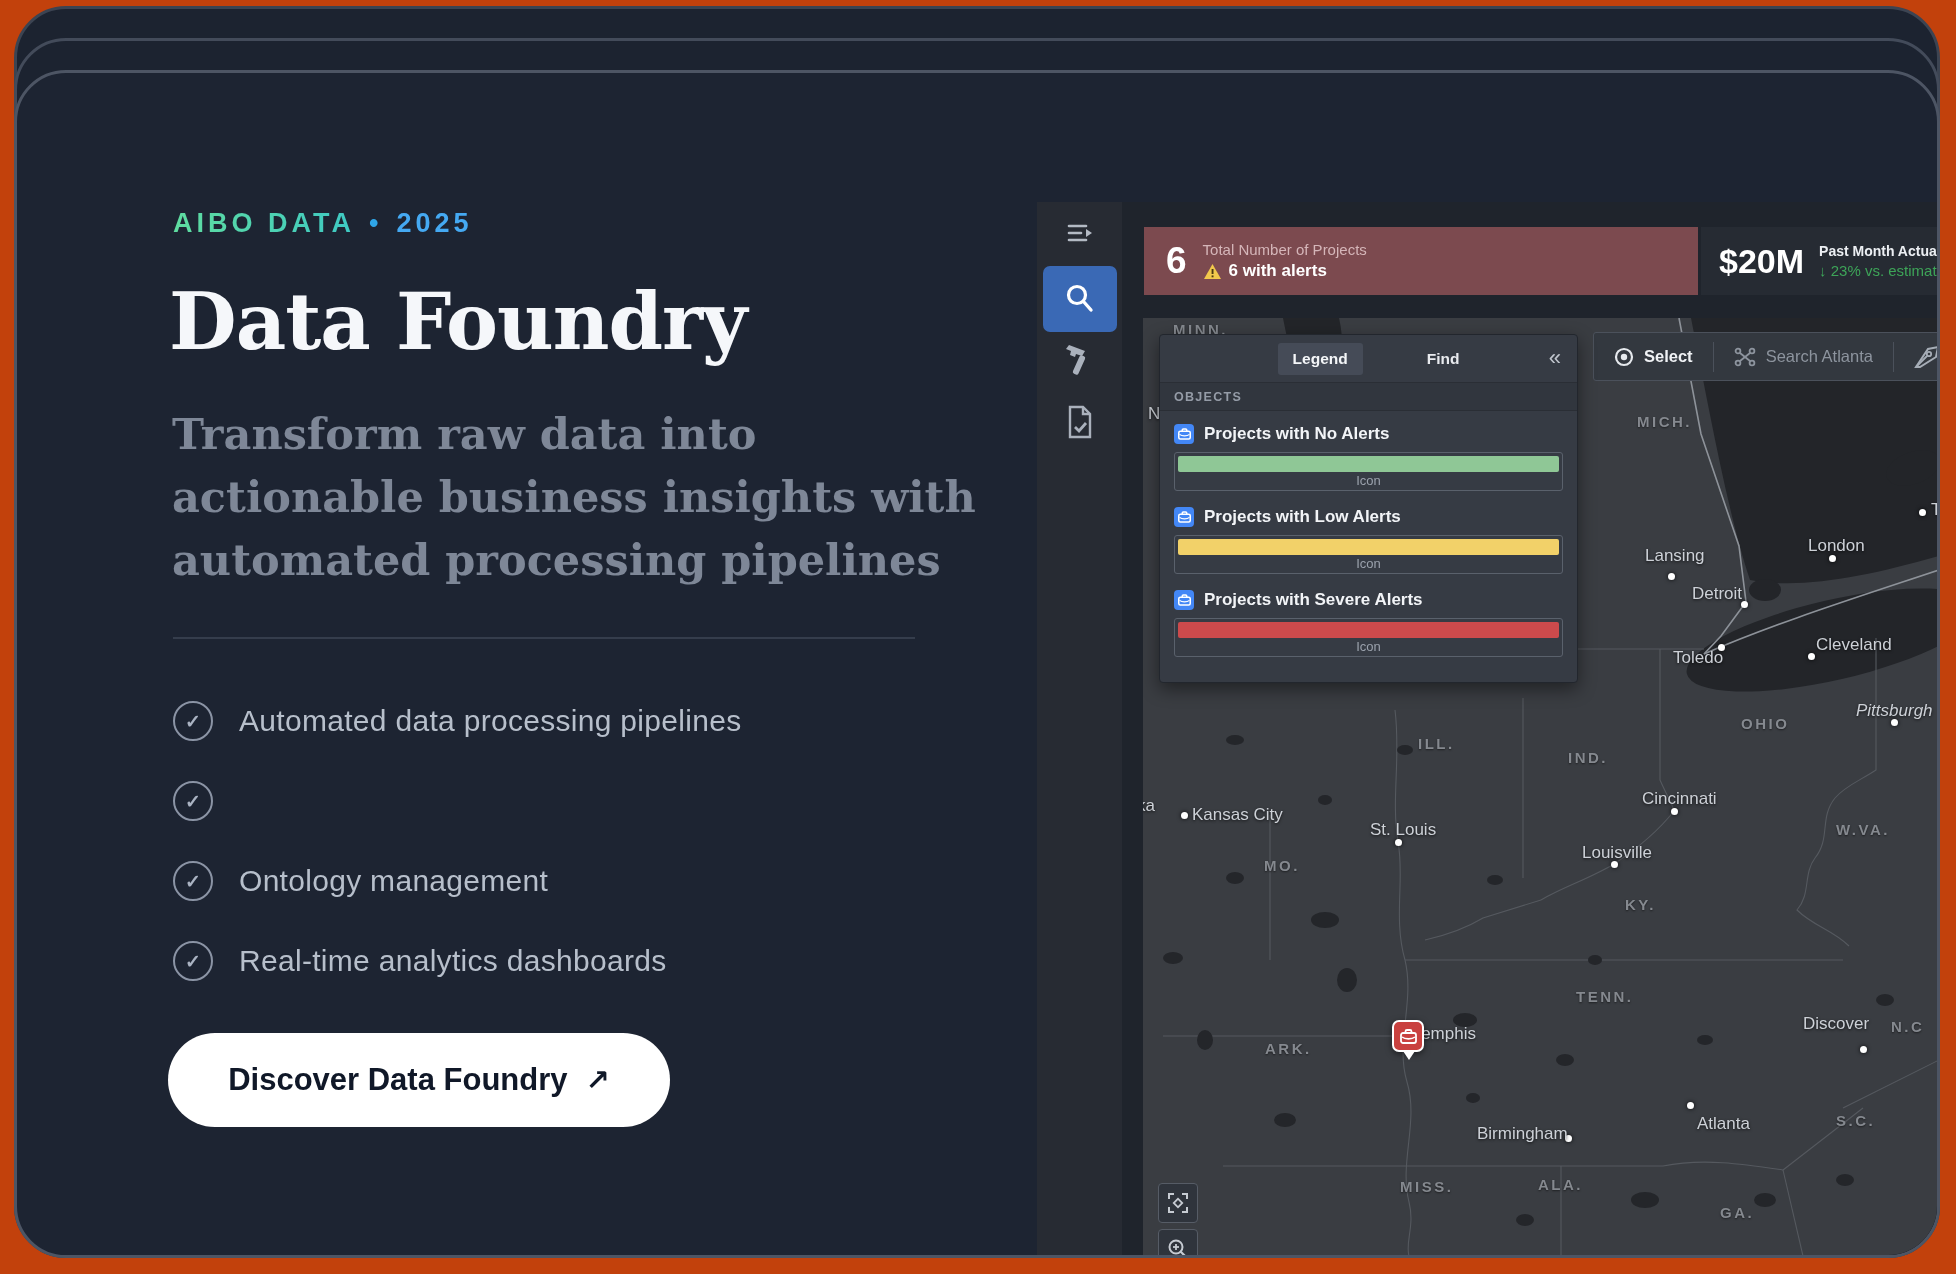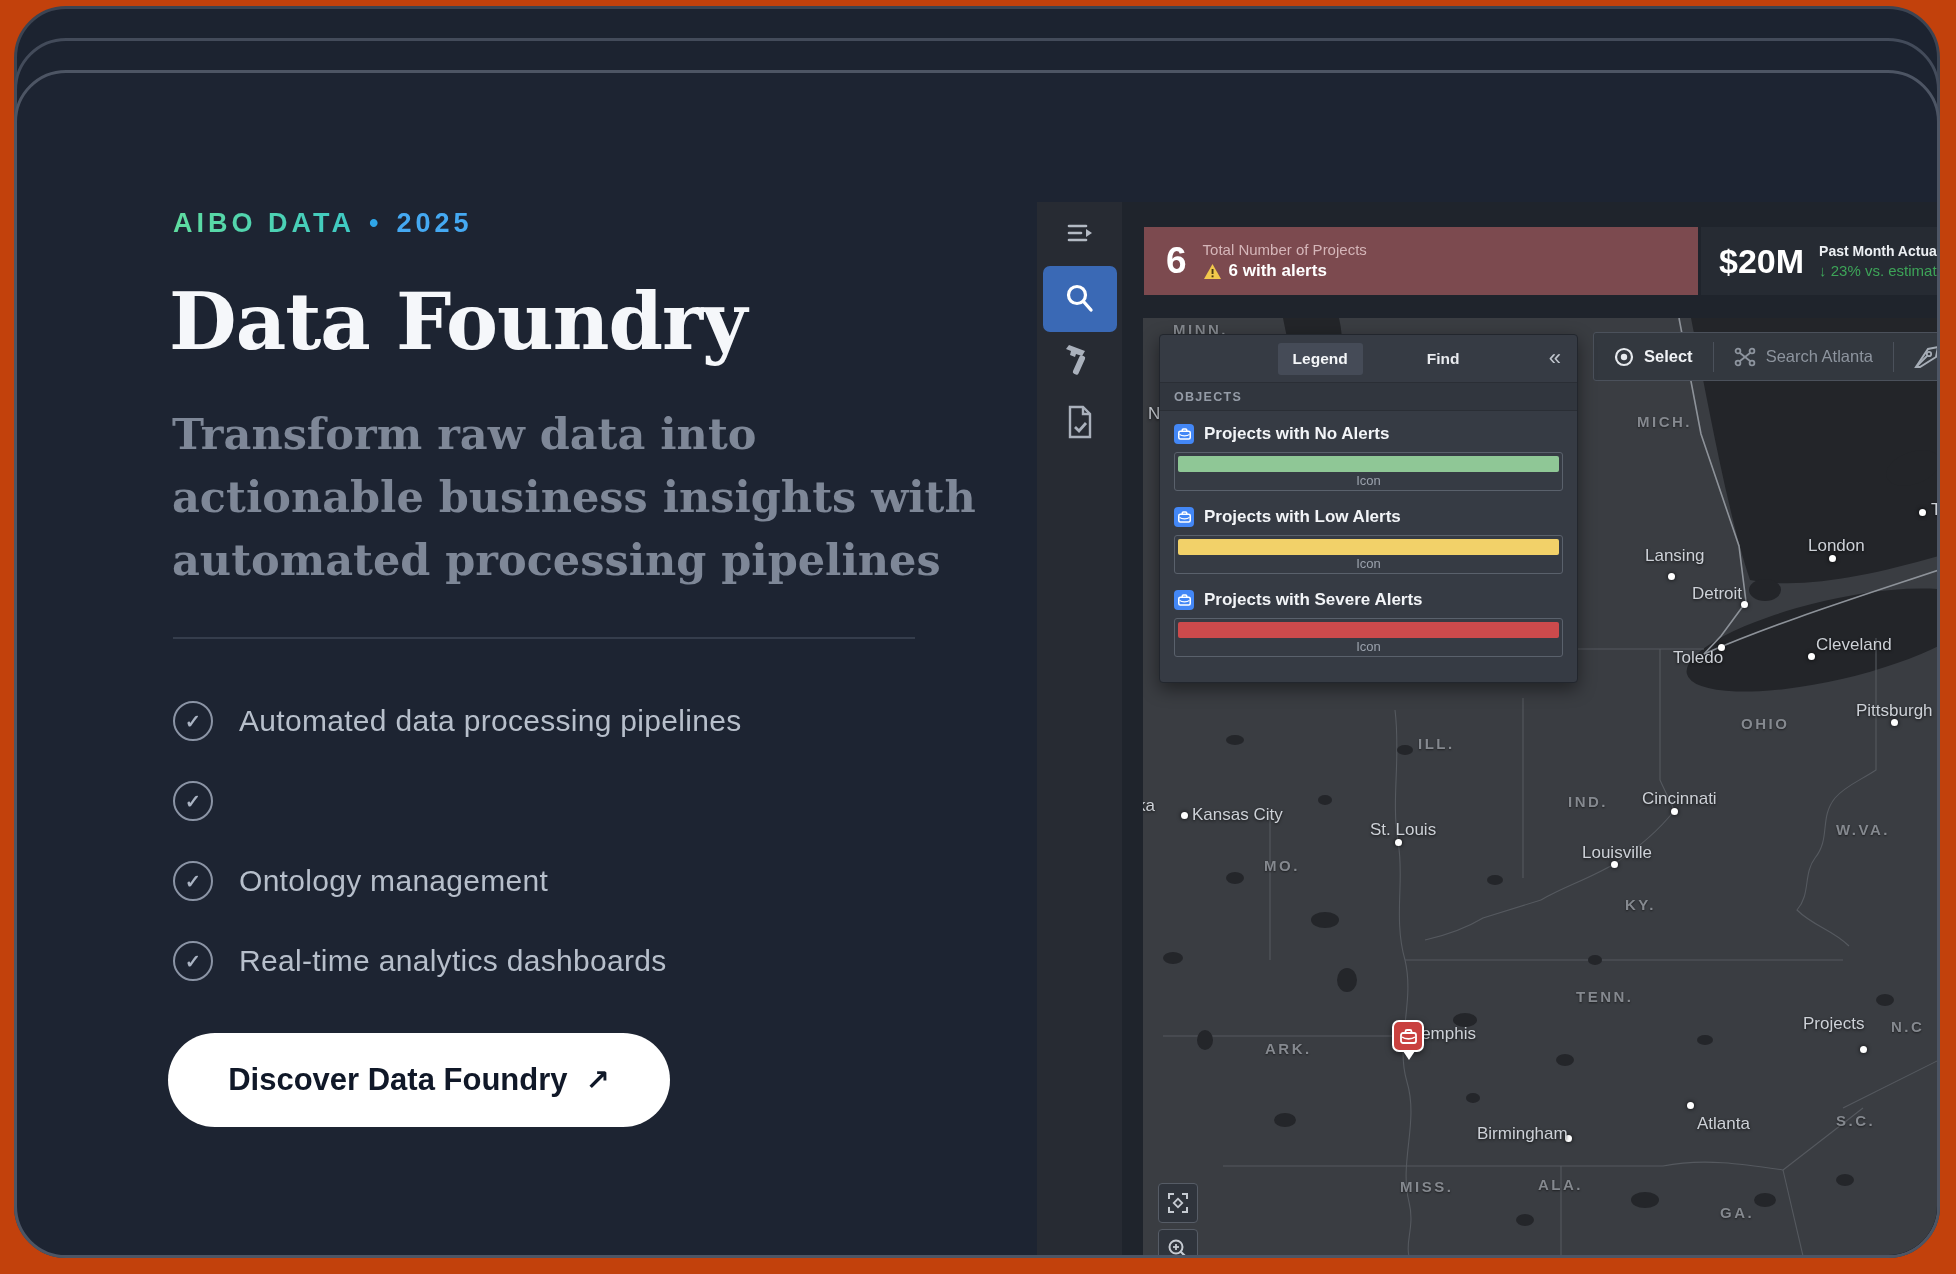--- a/index.html
+++ b/index.html
@@ -277,21 +277,21 @@
               <ellipse cx="742" cy="682" rx="9" ry="6"></ellipse>
             <ellipse cx="30" cy="640" rx="10" ry="6"></ellipse>
               <ellipse cx="330" cy="780" rx="7" ry="5"></ellipse>
           </g>
         </svg>
 
         <span class="state-label" style="left:30px; top:3px;">MINN.</span>
         <span class="state-label" style="left:494px; top:95px;">MICH.</span>
         <span class="state-label" style="left:598px; top:397px;">OHIO</span>
         <span class="state-label" style="left:275px; top:417px;">ILL.</span>
-        <span class="state-label" style="left:425px; top:431px;margin-top:44px;">IND.</span>
+        <span class="state-label" style="left:425px; top:431px;">IND.</span>
         <span class="state-label" style="left:121px; top:539px;">MO.</span>
         <span class="state-label" style="left:693px; top:503px;">W.VA.</span>
         <span class="state-label" style="left:482px; top:578px;">KY.</span>
         <span class="state-label" style="left:433px; top:670px;">TENN.</span>
         <span class="state-label" style="left:122px; top:722px;">ARK.</span>
         <span class="state-label" style="left:257px; top:860px;">MISS.</span>
         <span class="state-label" style="left:395px; top:858px;">ALA.</span>
         <span class="state-label" style="left:577px; top:886px;">GA.</span>
         <span class="state-label" style="left:693px; top:794px;">S.C.</span>
 
@@ -313,27 +313,27 @@
         <span class="city-dot" style="left:717px; top:728px;"></span>
         <span class="city-dot" style="left:544px; top:784px;"></span>
         <span class="city-dot" style="left:422px; top:817px;"></span>
         <span class="city-dot" style="left:776px; top:191px;"></span>
 
         <span class="city-label" style="left:502px; top:228px;">Lansing</span>
         <span class="city-label" style="left:549px; top:266px;">Detroit</span>
         <span class="city-label" style="left:665px; top:218px;">London</span>
         <span class="city-label" style="left:530px; top:330px;">Toledo</span>
         <span class="city-label" style="left:673px; top:317px;">Cleveland</span>
-        <span class="city-label" style="left:713px; top:383px;">Pittsburgh</span>
+        <span class="city-label" style="left:713px; top:383px;font-style:italic;">Pittsburgh</span>
         <span class="city-label" style="left:499px; top:471px;">Cincinnati</span>
         <span class="city-label" style="left:439px; top:525px;">Louisville</span>
         <span class="city-label" style="left:227px; top:502px;">St. Louis</span>
         <span class="city-label" style="left:49px;  top:487px;">Kansas City</span>
         <span class="city-label" style="left:264px; top:706px;">Memphis</span>
-        <span class="city-label" style="left:660px; top:696px;">Projects</span>
+        <span class="city-label" style="left:660px; top:696px;">Discover</span>
         <span class="city-label" style="left:554px; top:796px;">Atlanta</span>
         <span class="city-label" style="left:334px; top:806px;">Birmingham</span>
 
         <div class="pin">
           <svg width="17" height="15" viewBox="0 0 17 15">
               <rect x="1" y="4" width="15" height="10" rx="2" fill="none" stroke="#ffffff" stroke-width="1.8"></rect>
               <path d="M5.5 4 V2.5 A1.5 1.5 0 0 1 7 1 H10 A1.5 1.5 0 0 1 11.5 2.5 V4" fill="none" stroke="#ffffff" stroke-width="1.8"></path>
               <path d="M2 8 C5 10.5 12 10.5 15 8" fill="none" stroke="#ffffff" stroke-width="1.6"></path>
             </svg>
         </div>

